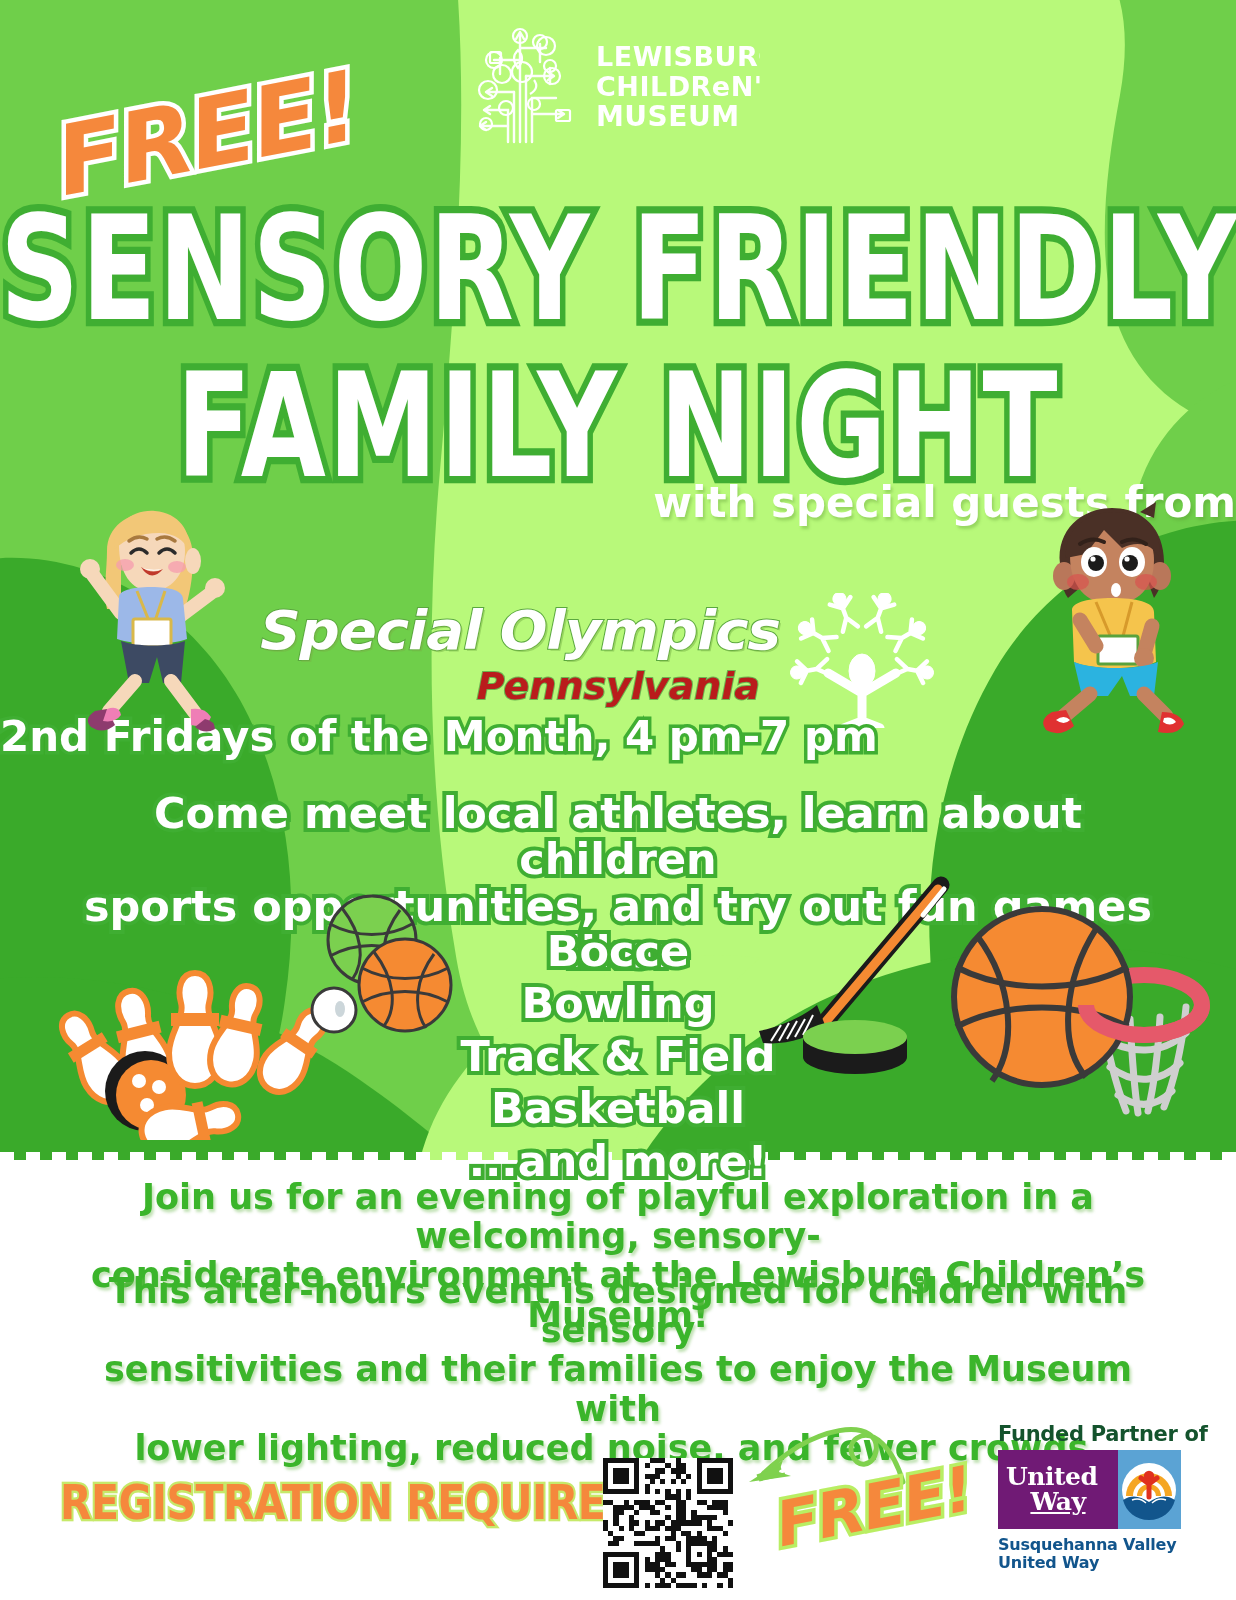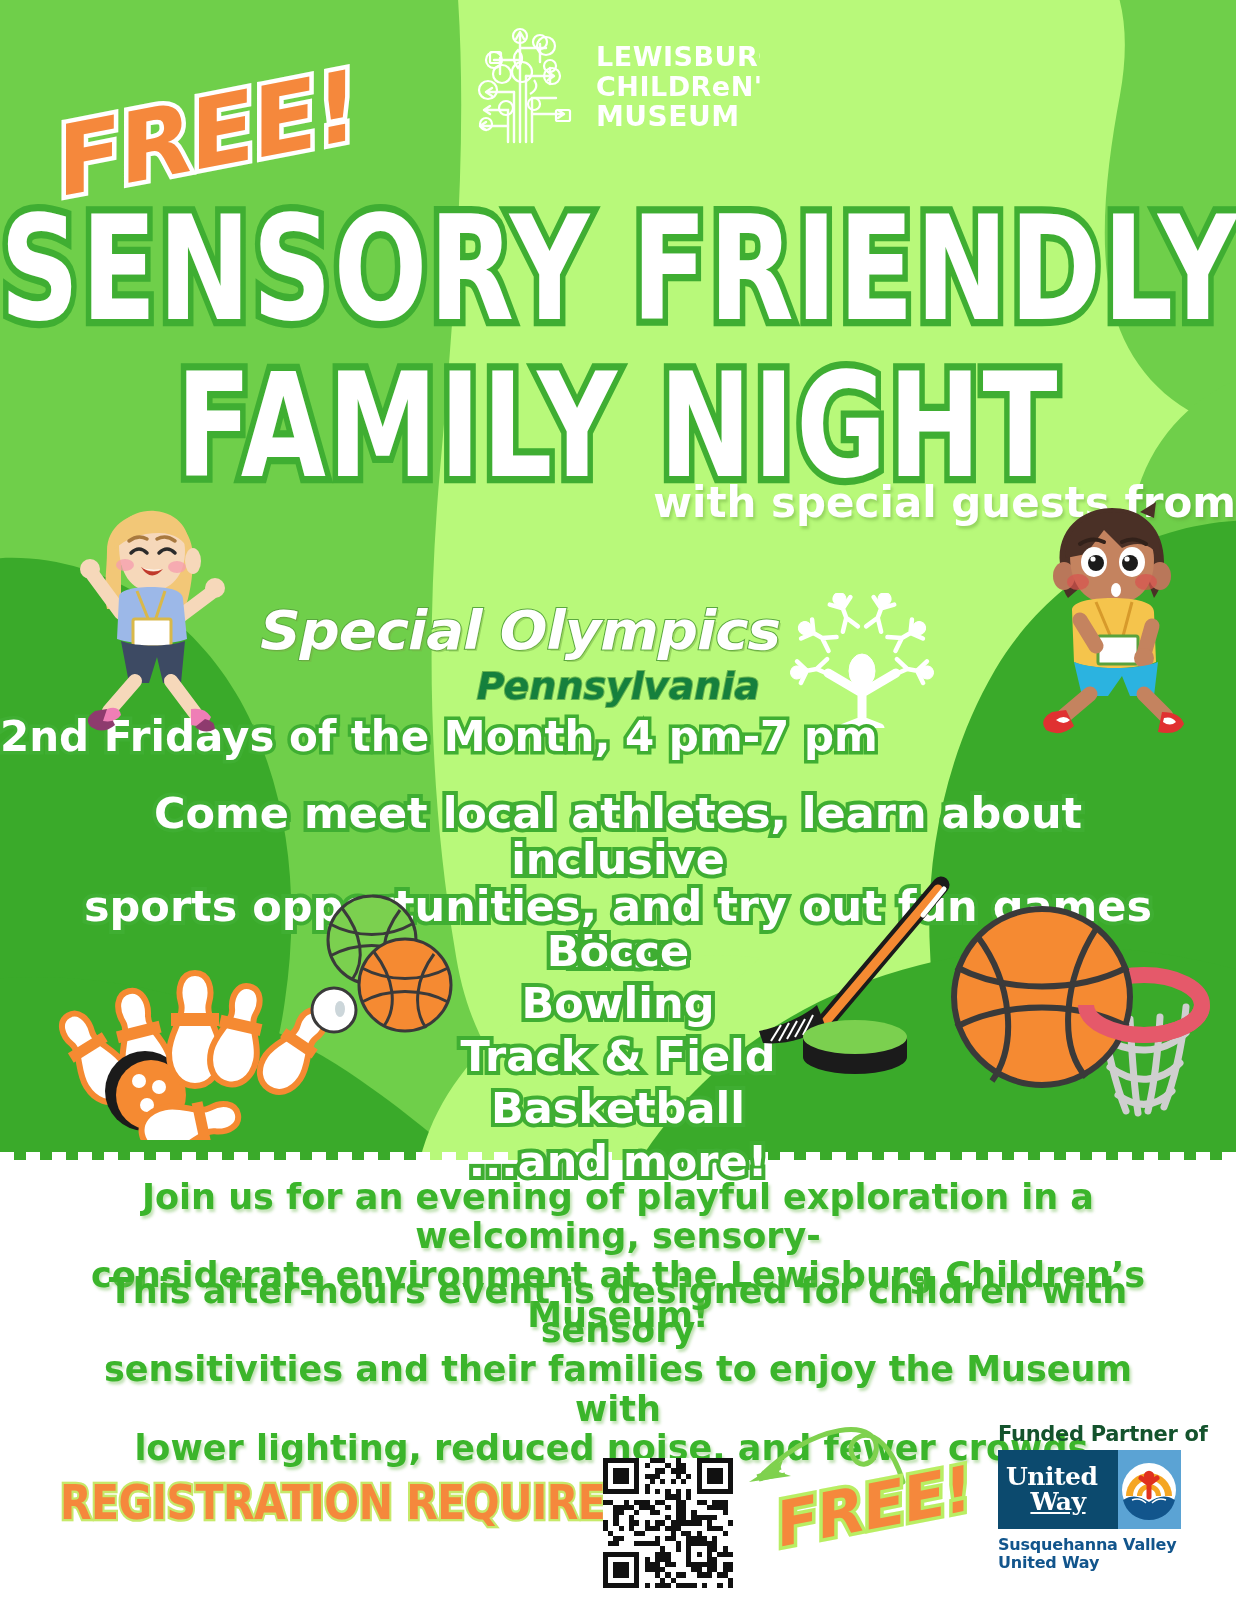--- a/index.html
+++ b/index.html
@@ -67,21 +67,21 @@
   .so-text { position:absolute; left:0; top:6px; width:490px; text-align:right; }
   .so-main {
     font-family:"DejaVu Sans", sans-serif; font-weight:bold; font-style:italic;
     font-size:54px; color:#ffffff; letter-spacing:-1px;
     -webkit-text-stroke:2px #5aa83f; paint-order:stroke fill;
     text-shadow:2px 2px 0 rgba(120,180,70,.5);
     white-space:nowrap; transform:scaleX(1.04);
   }
   .so-sub {
     font-family:"DejaVu Sans", sans-serif; font-weight:bold; font-style:italic;
-    font-size:38px; color:#15803d; letter-spacing:0px; margin-top:2px;
+    font-size:38px; color:#b91c1c; letter-spacing:0px; margin-top:2px;
     -webkit-text-stroke:2px #6bb550; paint-order:stroke fill;
     white-space:nowrap;
   }
   .so-mark { position:absolute; left:500px; top:0px; width:185px; height:135px; }
 
   
   .dateline {
     position:absolute; left:0; top:712px; width:1236px; 
     font-family:"DejaVu Sans", sans-serif; font-weight:bold; font-size:42px;
     color:#ffffff; -webkit-text-stroke:7px #3fae32; paint-order:stroke fill;
@@ -141,21 +141,21 @@
   }
 
   
   .uw { position:absolute; left:998px; top:1424px; width:185px; height:166px; }
   .uw-top {
     font-family:"DejaVu Sans", sans-serif; font-weight:bold; font-size:21px;
     color:#14532d; letter-spacing:-0.3px; white-space:nowrap; line-height:1;
     margin-bottom:5px;
   }
   .uw-box { display:flex; width:183px; height:79px; }
-  .uw-left { flex:0 0 120px; background:#0c4a6e; display:flex; flex-direction:column; justify-content:center; padding-left:8px; }
+  .uw-left { flex:0 0 120px; background:#701a75; display:flex; flex-direction:column; justify-content:center; padding-left:8px; }
   .uw-left span {
     font-family:"DejaVu Serif", serif; font-weight:bold; color:#ffffff;
     font-size:25px; line-height:0.98; letter-spacing:-0.5px;
   }
   .uw-left span.w { text-align:center; padding-right:8px;text-decoration:underline; }
   .uw-right { flex:1; background:#5ba3d4; position:relative; }
   .uw-cap {
     font-family:"DejaVu Sans", sans-serif; font-weight:bold; font-size:16px;
     color:#12558c; line-height:1.15; margin-top:7px; letter-spacing:-0.2px;
   }
@@ -296,21 +296,21 @@
 
         <ellipse cx="92" cy="78" rx="13" ry="17"></ellipse>
         <path d="M92,92 L92,132 M92,100 L58,80 M92,100 L126,80 M92,128 L74,135 M92,128 L110,135" stroke-width="9" fill="none" stroke-linecap="round"></path>
       </g>
     </svg>
   </div>
 
   <div class="dateline">2nd Fridays of the Month, 4 pm-7 pm</div>
 
   <div class="bodycopy">
-    <div>Come meet local athletes, learn about inclusive</div>
+    <div>Come meet local athletes, learn about children</div>
     <div>sports opportunities, and try out fun games like:</div>
   </div>
 
   <div class="sportlist" style="top:925px;">
     <div>Bocce</div>
     <div>Bowling</div>
     <div>Track &amp; Field</div>
     <div>Basketball</div>
     <div>...and more!</div>
   </div>

